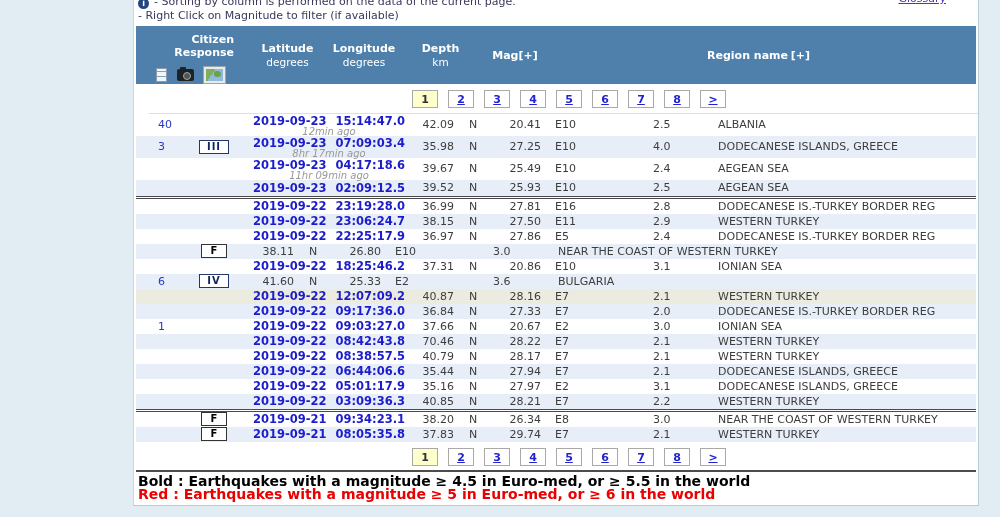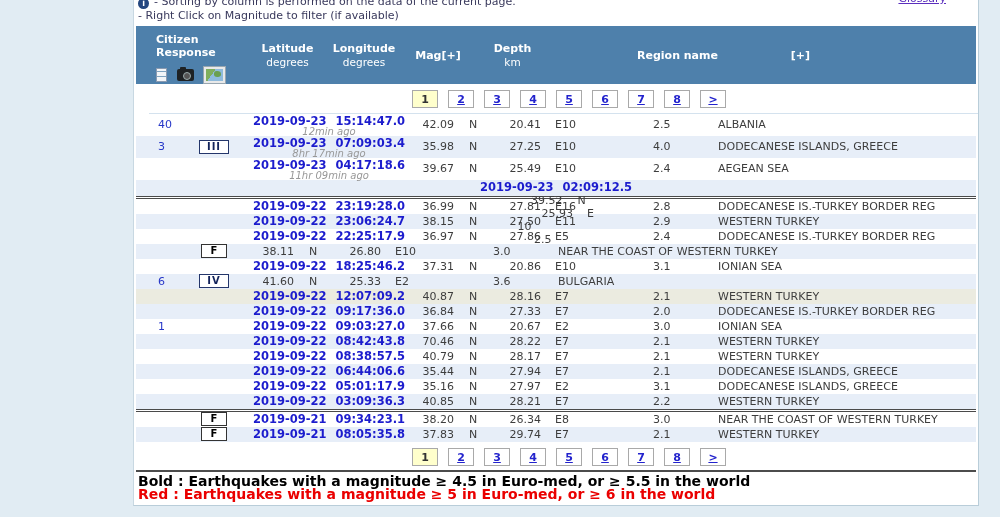--- a/index.html
+++ b/index.html
@@ -34,21 +34,21 @@
   .tbl { width:840px; margin-left:2px; margin-top:3px; }
   .thead { display:flex; background:#4e80ab; color:#fff; height:58px; font-size:11px; }
   .th { display:flex; flex-direction:column; justify-content:center; align-items:center; font-weight:bold; cursor:pointer; }
   .th .sub { font-weight:normal; font-size:10.5px; margin-top:1px; }
   .th-citizen { width:113px; align-items:flex-start; justify-content:flex-start; padding:7px 0 0 20px; }
   .th-date { width:160px; }
   .th-lat { width:77px; }
   .th-lon { width:76px; }
   .th-depth { width:77px; }
   .th-mag { width:72px; }
-  .th-region { width:237px; align-items:center; padding-left:16px; }
+  .th-region { width:237px; align-items:flex-end; padding-left:16px; }
   .th-plus { width:28px; align-items:flex-end; padding-right:6px; }
   .sort-arrow { color:#cc1111; font-size:9px; margin-left:4px; }
   .hdr-icons { display:flex; gap:10px; margin-top:8px; align-items:center; }
   .icon-doc { width:11px; height:14px; background:#f2f5f8; border:1px solid #8a9ab0;
     background-image:repeating-linear-gradient(to bottom, transparent 0 2px, #7fa3c0 2px 3px, transparent 3px 5px); }
   .icon-camera { width:17px; height:12px; background:#1e2224; border-radius:2px; position:relative; }
   .icon-camera::before { content:""; position:absolute; top:-2px; left:3px; width:6px; height:3px; background:#1e2224; border-radius:1px; }
   .icon-camera::after { content:""; position:absolute; top:2.5px; left:5.5px; width:6px; height:6px; border-radius:50%;
     background:#555; border:1px solid #9aa; }
   .icon-map { width:21px; height:16px; border:2px solid #e9e9e9; outline:1px solid #98a6b0;
@@ -60,21 +60,21 @@
   .pag-bottom { padding-top:5px; padding-bottom:4px; }
   .pg { display:inline-block; width:26px; height:18px; line-height:17px; border:1px solid #a9a9a9;
     margin:0 5px; font-size:11px; font-weight:bold; text-align:center; vertical-align:middle; cursor:pointer; }
   .pg.cur { background:#ffffcc; color:#333; }
   .pg.lnk { background:#fff; color:#2323cd; text-decoration:underline; }
   
   .trow { display:flex; align-items:center; height:15px; font-size:11px; color:#3d3d3d; }
   .trow.alt { background:#e7eef8; }
   .trow.beige { background:#ebebe0; }
   .trow.tall { height:22px; }
-  .trow.h16 { height:16px;flex-direction:column; }
+  .trow.h16 { height:16px; }
   .group-sep { height:0; border-top:3px double #4a4a4a; }
   .c-citizen { width:113px; display:flex; align-items:center; padding-left:22px; }
   .cnt { width:26px; color:#2737c8; cursor:pointer; }
   .badge-slot { width:44px; margin-left:8px; display:flex; justify-content:center; }
   .badge { font-size:10px; font-weight:bold; line-height:12px; cursor:pointer; }
   .badge.intensity { background:#ffffff; border:1px solid #24366b; color:#13235b; padding:0 7px; letter-spacing:1px; }
   .badge.felt { background:#fff; border:1px solid #333; color:#000; padding:0 9px; }
   .c-date { width:160px; text-align:center; color:#1c1ccd; font-weight:bold; font-size:11.5px; cursor:pointer; }
   .ago { display:block; color:#989898; font-style:italic; font-weight:normal; font-size:10px; line-height:8px; }
   .c-lat { width:77px; display:flex; }
@@ -105,41 +105,41 @@
     <div class="note-line">
       <span>- Right Click on Magnitude to filter (if available)</span>
     </div>
     <span class="glossary">Glossary</span>
   </div>
 
   <div class="tbl">
 
     <div class="thead">
       <div class="th th-citizen">
-        <span style="width:78px;text-align:left;line-height:13px;">Citizen Response</span>
+        <span style="width:78px;text-align:right;line-height:13px;">Citizen Response</span>
         <span class="hdr-icons">
           <span class="icon-doc"></span>
           <span class="icon-camera"></span>
           <span class="icon-map"></span>
         </span>
       </div>
       <div class="th th-lat">
         <span>Latitude</span>
         <span class="sub">degrees</span>
       </div>
       <div class="th th-lon">
         <span>Longitude</span>
         <span class="sub">degrees</span>
       </div>
-      <div class="th th-mag">
-        <span>Mag[+]</span>
-      </div>
       <div class="th th-depth">
         <span>Depth</span>
         <span class="sub">km</span>
+      </div>
+      <div class="th th-mag">
+        <span>Mag[+]</span>
       </div>
       <div class="th th-region">
         <span>Region name</span>
       </div>
       <div class="th th-plus">
         <span>[+]</span>
       </div>
     </div>
 
     <div class="pag pag-top"><span class="pg cur">1</span><span class="pg lnk">2</span><span class="pg lnk">3</span><span class="pg lnk">4</span><span class="pg lnk">5</span><span class="pg lnk">6</span><span class="pg lnk">7</span><span class="pg lnk">8</span><span class="pg lnk">&gt;</span></div>

